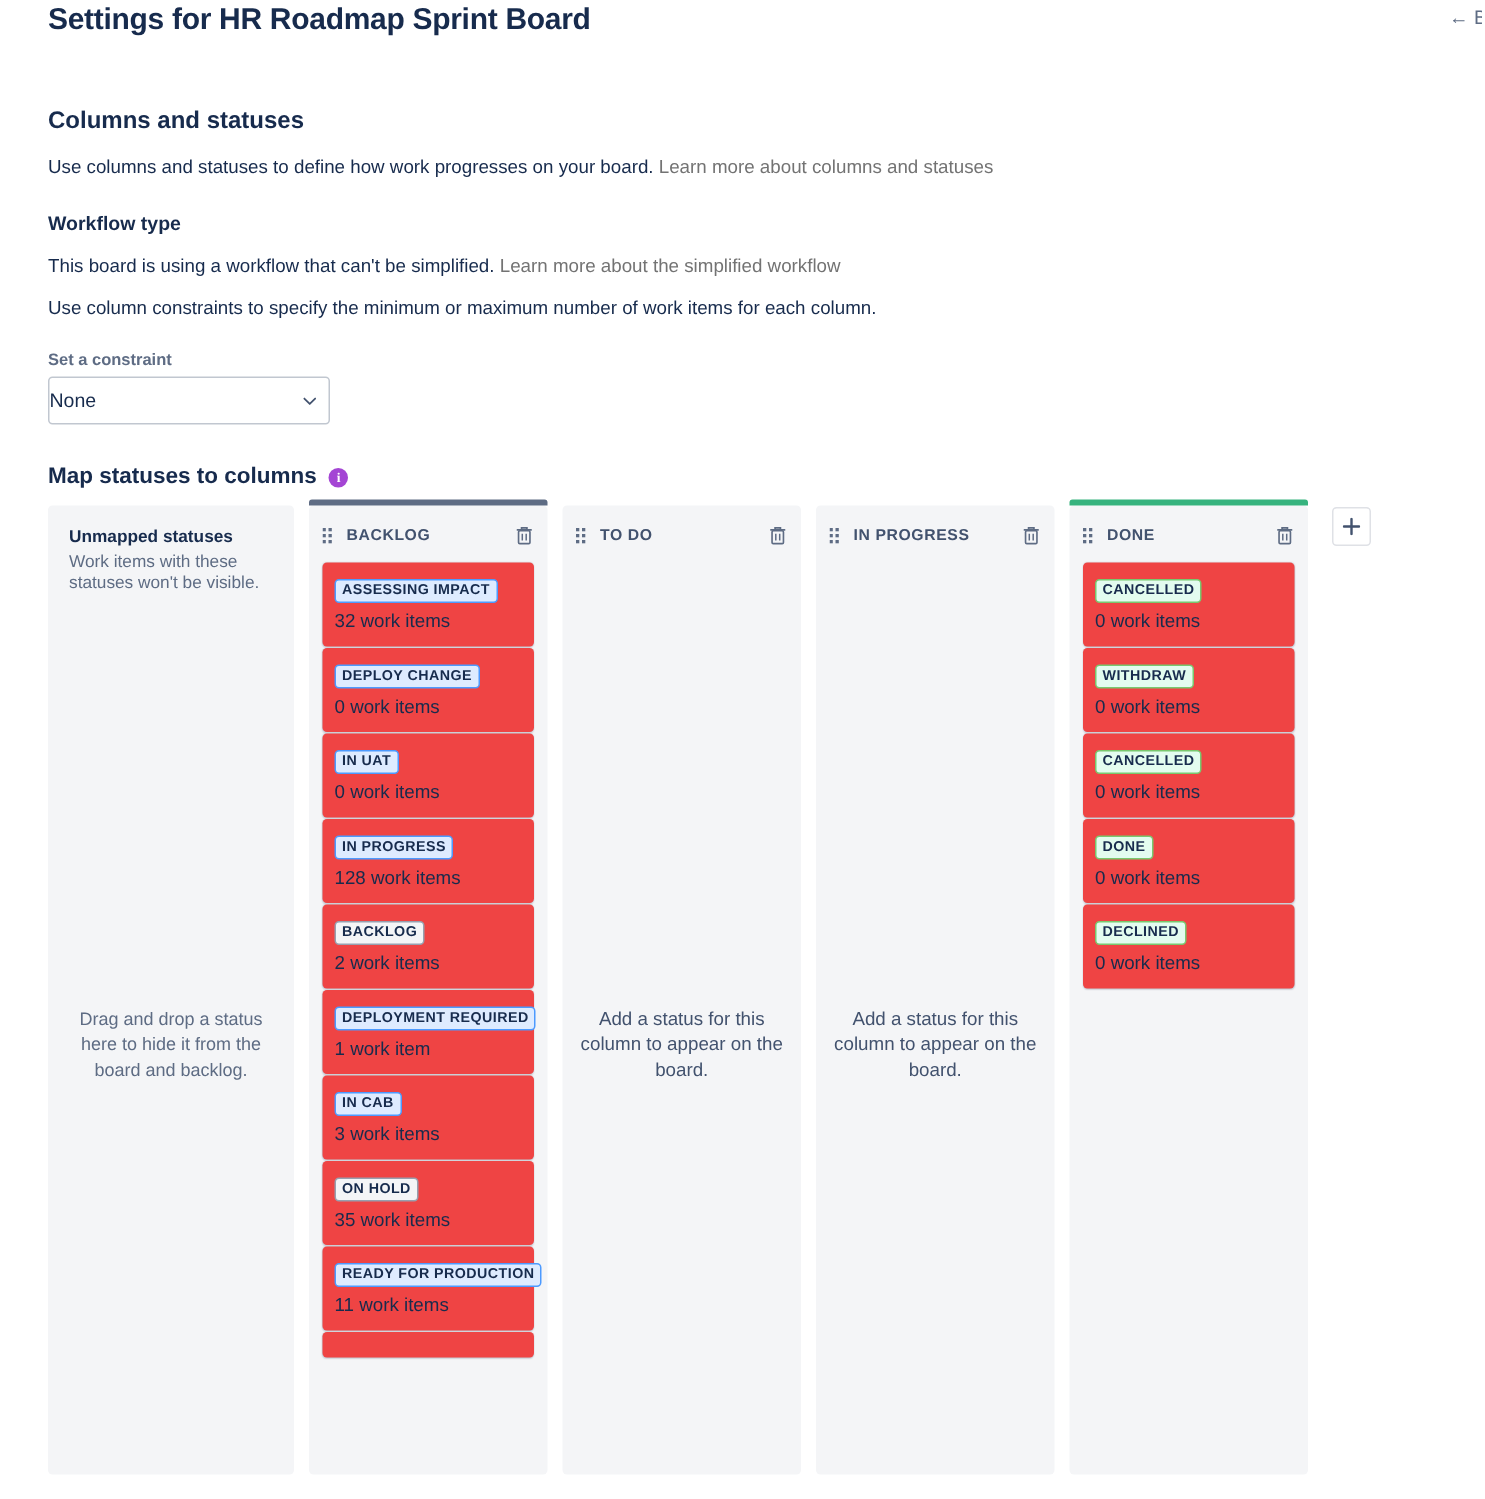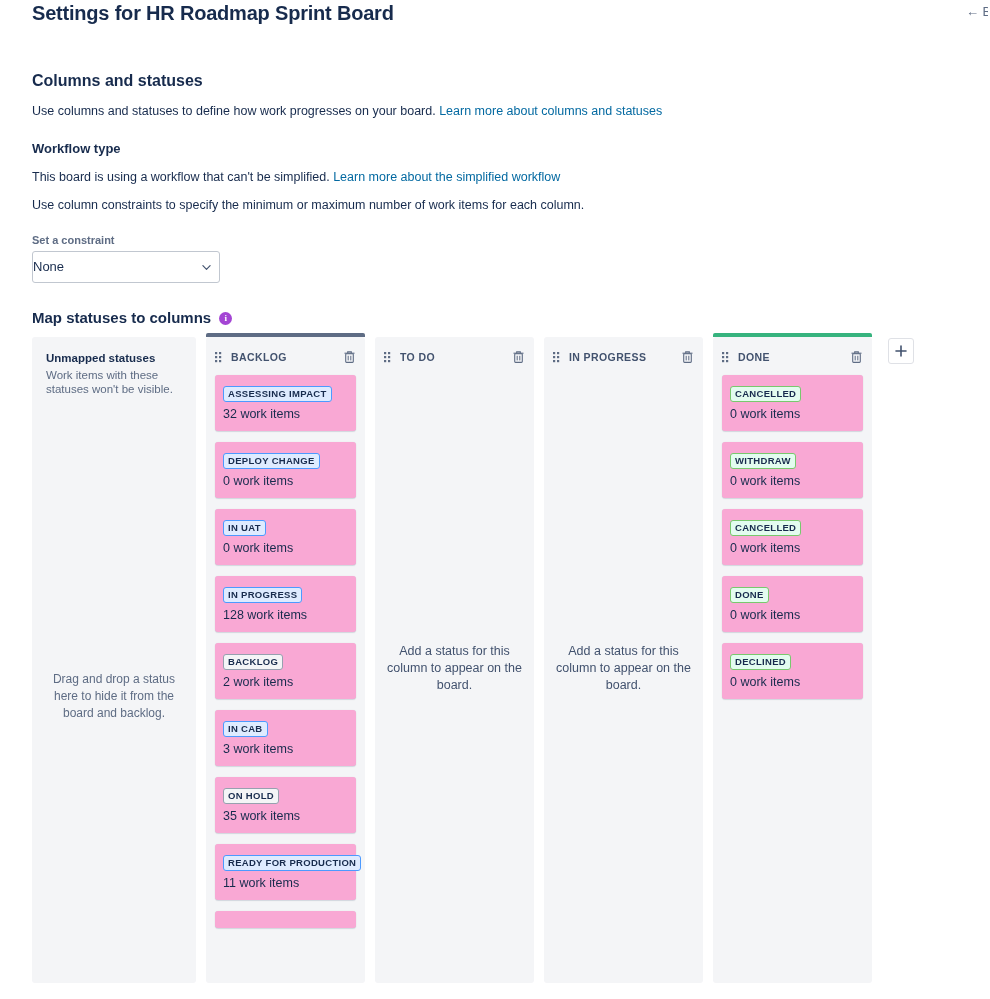--- a/index.html
+++ b/index.html
@@ -36,21 +36,21 @@
     font-size: 16px; font-weight: bold; color: #172B4D;
     margin: 46px 0 0 0; line-height: 20px;
   }
   .section-h3 {
     font-size: 13px; font-weight: bold; color: #172B4D;
     margin: 22px 0 0 0; line-height: 16px;
   }
   .body-text {
     font-size: 12.5px; color: #172B4D; line-height: 16px; margin: 12px 0 0 0;
   }
-  a.inline-link { color: #0369a1; text-decoration: none; }
+  a.inline-link { color: #737373; text-decoration: none; }
 
   .field-label {
     font-size: 11px; font-weight: bold; color: #5E6C84;
     margin: 20px 0 4px 0; line-height: 14px;
   }
   .select-wrap { position: relative; width: 188px; }
   .select-box {
     width: 188px; height: 32px; border: 1px solid #C1C7D0; border-radius: 3px;
     background: #FFFFFF; font-size: 13px; color: #172B4D;
     padding: 0 28px 0 0; line-height: 30px;
@@ -108,37 +108,37 @@
   .grip svg { display: block; }
   .col-name {
     font-size: 10.5px; font-weight: bold; letter-spacing: 0.4px;
     color: #42526E; text-transform: uppercase; flex: 1 1 auto;
     white-space: nowrap; overflow: hidden;
   }
   .trash { width: 13px; height: 14px; flex: 0 0 auto; }
   .trash svg { display: block; }
 
   .status-card {
-    background: #f9a8d4; border-radius: 3px; margin-bottom: 11px;
+    background: #ef4444; border-radius: 3px; margin-bottom: 1px;
     padding: 8px 8px 9px 8px; box-shadow: 0 1px 1px rgba(9,30,66,0.13), 0 0 1px rgba(9,30,66,0.12);
   }
   .lozenge {
     display: inline-block; font-size: 9.5px; font-weight: bold;
     letter-spacing: 0.3px; padding: 1px 4px 1px 4px; border-radius: 3px;
     line-height: 12px; white-space: nowrap;
   }
   .lz-blue   { background: #DEEBFF; border: 1px solid #4C9AFF; color: #172B4D; }
   .lz-grey   { background: #F4F5F7; border: 1px solid #97A0AF; color: #172B4D; }
   .lz-green  { background: #E3FCEF; border: 1px solid #79C86E; color: #172B4D; }
   .card-count {
     font-size: 12.5px; color: #172B4D; line-height: 16px; margin-top: 4px;
   }
 
   .empty-note {
-    position: absolute; left: 12px; right: 12px; top: 306px;
+    position: absolute; left: 12px; right: 12px; top: 334px;
     text-align: center; font-size: 12.5px; color: #42526E; line-height: 17px;
   }
 
   .add-col-btn {
     width: 26px; height: 26px; border: 1px solid #DFE1E6; border-radius: 3px;
     background: #FFFFFF; display: flex; align-items: center; justify-content: center;
     flex: 0 0 auto; margin-left: 6px; margin-top: 1px;
   }
   .add-col-btn svg { display: block; }
 </style>
@@ -211,20 +211,21 @@
                 <rect x="2.7" y="3.8" width="7.6" height="8.6" rx="0.8" stroke="#5E6C84" stroke-width="1.1" fill="none"></rect>
                 <path d="M5.2 5.8 V10.4 M7.8 5.8 V10.4" stroke="#5E6C84" stroke-width="1"></path>
               </svg>
             </span>
           </div>
           <div class="status-card"><span class="lozenge lz-blue">ASSESSING IMPACT</span><div class="card-count">32 work items</div></div>
           <div class="status-card"><span class="lozenge lz-blue">DEPLOY CHANGE</span><div class="card-count">0 work items</div></div>
           <div class="status-card"><span class="lozenge lz-blue">IN UAT</span><div class="card-count">0 work items</div></div>
           <div class="status-card"><span class="lozenge lz-blue">IN PROGRESS</span><div class="card-count">128 work items</div></div>
           <div class="status-card"><span class="lozenge lz-grey">BACKLOG</span><div class="card-count">2 work items</div></div>
+          <div class="status-card"><span class="lozenge lz-blue">DEPLOYMENT REQUIRED</span><div class="card-count">1 work item</div></div>
           <div class="status-card"><span class="lozenge lz-blue">IN CAB</span><div class="card-count">3 work items</div></div>
           <div class="status-card"><span class="lozenge lz-grey">ON HOLD</span><div class="card-count">35 work items</div></div>
           <div class="status-card"><span class="lozenge lz-blue">READY FOR PRODUCTION</span><div class="card-count">11 work items</div></div>
           <div class="status-card"></div>
         </div>
         <div class="col">
           <div class="col-head">
             <span class="grip">
               <svg width="8" height="11" viewBox="0 0 8 11">
                 <rect x="0" y="0" width="2.2" height="2.2" fill="#5E6C84"></rect>

